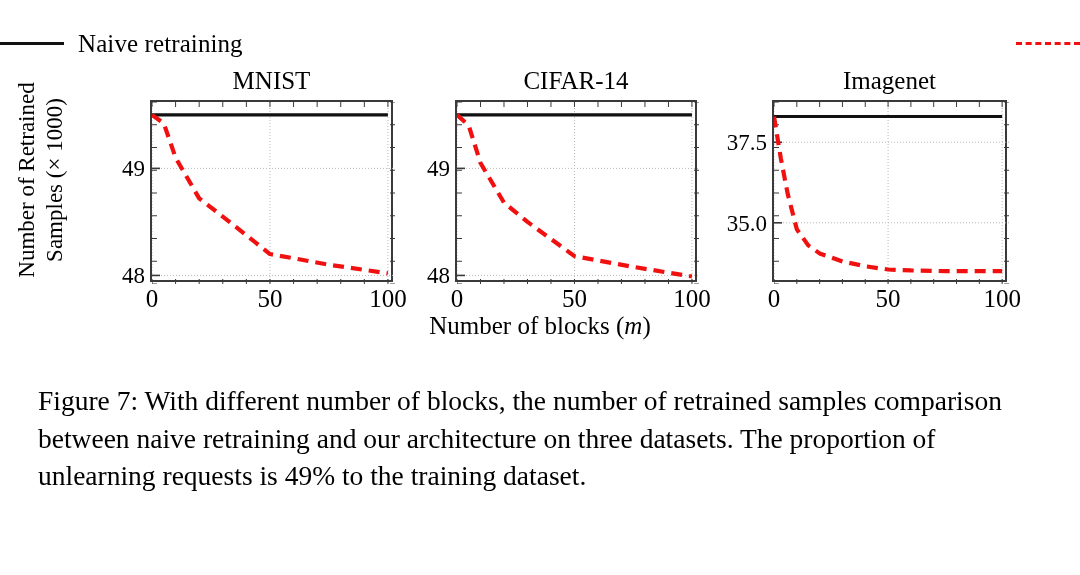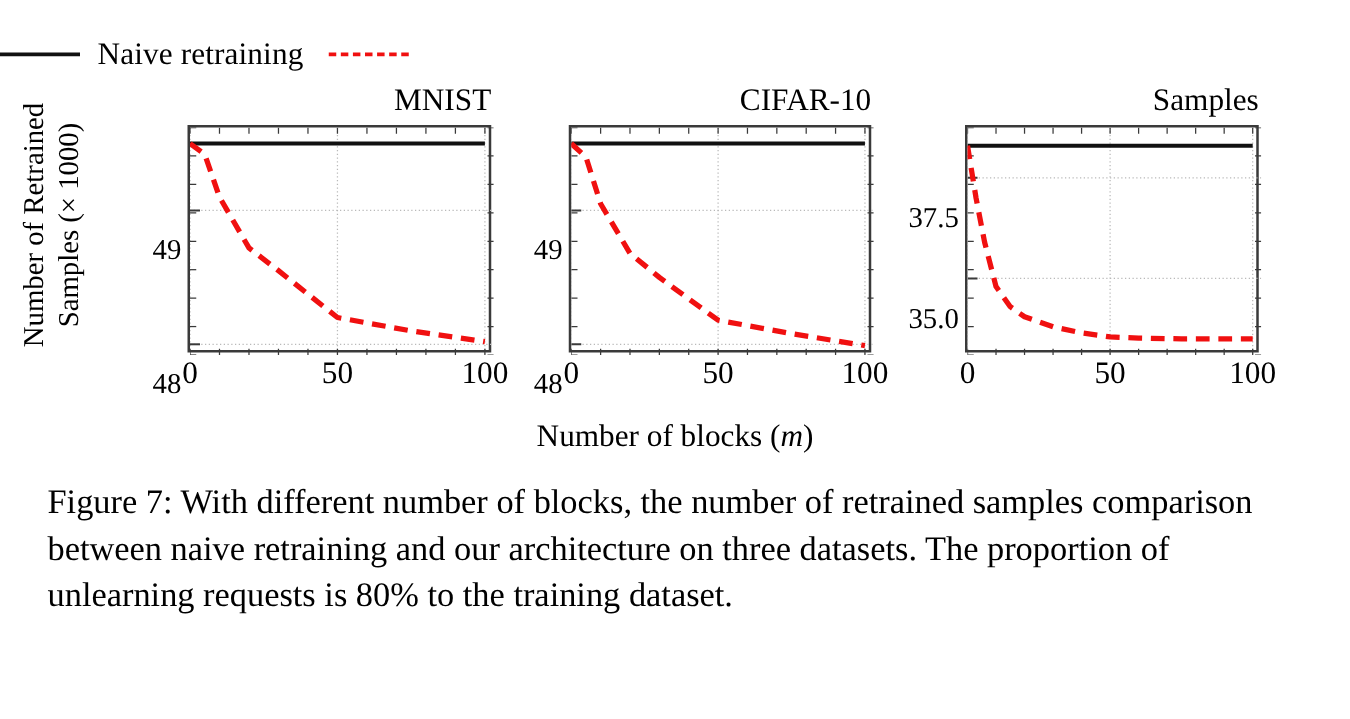--- a/index.html
+++ b/index.html
@@ -26,21 +26,21 @@
   }
 
   
   #legend {
     position: absolute;
     left: 0;
     top: 26px;
     width: 1080px;
     height: 34px;
     display: flex;
-    justify-content: flex-start;
+    justify-content: space-between;
     align-items: center;
     gap: 20px;
   }
   .legend-entry {
     display: flex;
     align-items: center;
     gap: 14px;
   }
   .legend-swatch {
     width: 64px;
@@ -85,21 +85,21 @@
   
   .panel {
     position: absolute;
     top: 68px;
   }
   .panel-title {
     position: absolute;
     top: 0;
     left: 0;
     width: 100%;
-    text-align: right;
+    text-align: center;
     font-size: 25px;
     line-height: 1;
   }
   .axes {
     position: absolute;
     top: 32px;
     left: 0;
     border: 2px solid #3a3a3a;
     background: #ffffff;
     box-sizing: border-box;
@@ -111,41 +111,39 @@
     display: block;
   }
   .ytick {
     position: absolute;
     right: 100%;
     margin-right: 7px;
     font-size: 23px;
     line-height: 1;
     transform: translateY(-50%);
     white-space: nowrap;
-    margin-top: 32px;
   }
   .xtick {
     position: absolute;
     top: 100%;
     margin-top: 6px;
     font-size: 25px;
     line-height: 1;
     transform: translateX(-50%);
     white-space: nowrap;
   }
 
   
   #xlabel {
     position: absolute;
     left: 0;
     top: 312px;
     width: 1080px;
     text-align: center;
     font-size: 25px;
-    margin-top: 24px;
   }
   #xlabel .ital {
     font-style: italic;
   }
 
   
   #caption {
     position: absolute;
     left: 38px;
     top: 382px;
@@ -231,21 +229,21 @@
             <polyline points="0.00,12.85 11.80,21.41 23.59,55.67 47.18,96.35 70.78,114.55 117.96,152.02 176.94,162.73 235.92,171.29" fill="none" stroke="#f01010" stroke-linecap="butt" stroke-linejoin="round" stroke-width="4.2" stroke-dasharray="11 7"></polyline>
           </svg>
           <div class="ytick" style="top: 173.435px;">48</div>
           <div class="ytick" style="top: 66.3765px;">49</div>
           <div class="xtick" style="left: 0px;">0</div>
           <div class="xtick" style="left: 117.961px;">50</div>
           <div class="xtick" style="left: 235.922px;">100</div>
         </div>
       </div>
       <div class="panel" style="left: 455px; width: 242px;">
-        <div class="panel-title">CIFAR-10</div>
+        <div class="panel-title">CIFAR-14</div>
         <div class="axes" style="width: 242px; height: 182px;">
           <svg class="plotsvg" width="242" height="182" viewBox="0 0 242 182">
             <line x1="0" x2="242" y1="173.43529411764723" y2="173.43529411764723" stroke="#b9b9b9" stroke-width="1" stroke-dasharray="1 2"></line>
             <line x1="0" x2="242" y1="66.37647058823518" y2="66.37647058823518" stroke="#b9b9b9" stroke-width="1" stroke-dasharray="1 2"></line>
             <line x1="0" x2="0" y1="0" y2="182" stroke="#b9b9b9" stroke-width="1" stroke-dasharray="1 2"></line>
             <line x1="117.47572815533981" x2="117.47572815533981" y1="0" y2="182" stroke="#b9b9b9" stroke-width="1" stroke-dasharray="1 2"></line>
             <line x1="234.95145631067962" x2="234.95145631067962" y1="0" y2="182" stroke="#b9b9b9" stroke-width="1" stroke-dasharray="1 2"></line>
             <line x1="0" x2="0" y1="182" y2="177" stroke="#3a3a3a" stroke-width="1"></line>
             <line x1="0" x2="0" y1="0" y2="5" stroke="#3a3a3a" stroke-width="1"></line>
             <line x1="23.49514563106796" x2="23.49514563106796" y1="182" y2="177" stroke="#3a3a3a" stroke-width="1"></line>
@@ -292,21 +290,21 @@
             <polyline points="0.00,12.85 11.75,23.55 23.50,61.02 46.99,100.64 70.49,119.91 117.48,154.16 176.21,164.87 234.95,174.51" fill="none" stroke="#f01010" stroke-linecap="butt" stroke-linejoin="round" stroke-width="4.2" stroke-dasharray="11 7"></polyline>
           </svg>
           <div class="ytick" style="top: 173.435px;">48</div>
           <div class="ytick" style="top: 66.3765px;">49</div>
           <div class="xtick" style="left: 0px;">0</div>
           <div class="xtick" style="left: 117.476px;">50</div>
           <div class="xtick" style="left: 234.951px;">100</div>
         </div>
       </div>
       <div class="panel" style="left: 772px; width: 235px;">
-        <div class="panel-title">Samples</div>
+        <div class="panel-title">Imagenet</div>
         <div class="axes" style="width: 235px; height: 182px;">
           <svg class="plotsvg" width="235" height="182" viewBox="0 0 235 182">
             <line x1="0" x2="235" y1="120.79646017699118" y2="120.79646017699118" stroke="#b9b9b9" stroke-width="1" stroke-dasharray="1 2"></line>
             <line x1="0" x2="235" y1="40.26548672566372" y2="40.26548672566372" stroke="#b9b9b9" stroke-width="1" stroke-dasharray="1 2"></line>
             <line x1="0" x2="0" y1="0" y2="182" stroke="#b9b9b9" stroke-width="1" stroke-dasharray="1 2"></line>
             <line x1="114.07766990291262" x2="114.07766990291262" y1="0" y2="182" stroke="#b9b9b9" stroke-width="1" stroke-dasharray="1 2"></line>
             <line x1="228.15533980582524" x2="228.15533980582524" y1="0" y2="182" stroke="#b9b9b9" stroke-width="1" stroke-dasharray="1 2"></line>
             <line x1="0" x2="0" y1="182" y2="177" stroke="#3a3a3a" stroke-width="1"></line>
             <line x1="0" x2="0" y1="0" y2="5" stroke="#3a3a3a" stroke-width="1"></line>
             <line x1="22.815533980582526" x2="22.815533980582526" y1="182" y2="177" stroke="#3a3a3a" stroke-width="1"></line>
@@ -360,13 +358,13 @@
         </div>
       </div>
     </div>
 
   <div id="xlabel">
     <span>Number of blocks (</span><span class="ital">m</span><span>)</span>
   </div>
 
 </div>
 
-<div id="caption">Figure 7: With different number of blocks, the number of retrained samples comparison between naive retraining and our architecture on three datasets. The proportion of unlearning requests is 80% to the training dataset.</div>
+<div id="caption">Figure 7: With different number of blocks, the number of retrained samples comparison between naive retraining and our architecture on three datasets. The proportion of unlearning requests is 49% to the training dataset.</div>
 
 </body></html>

